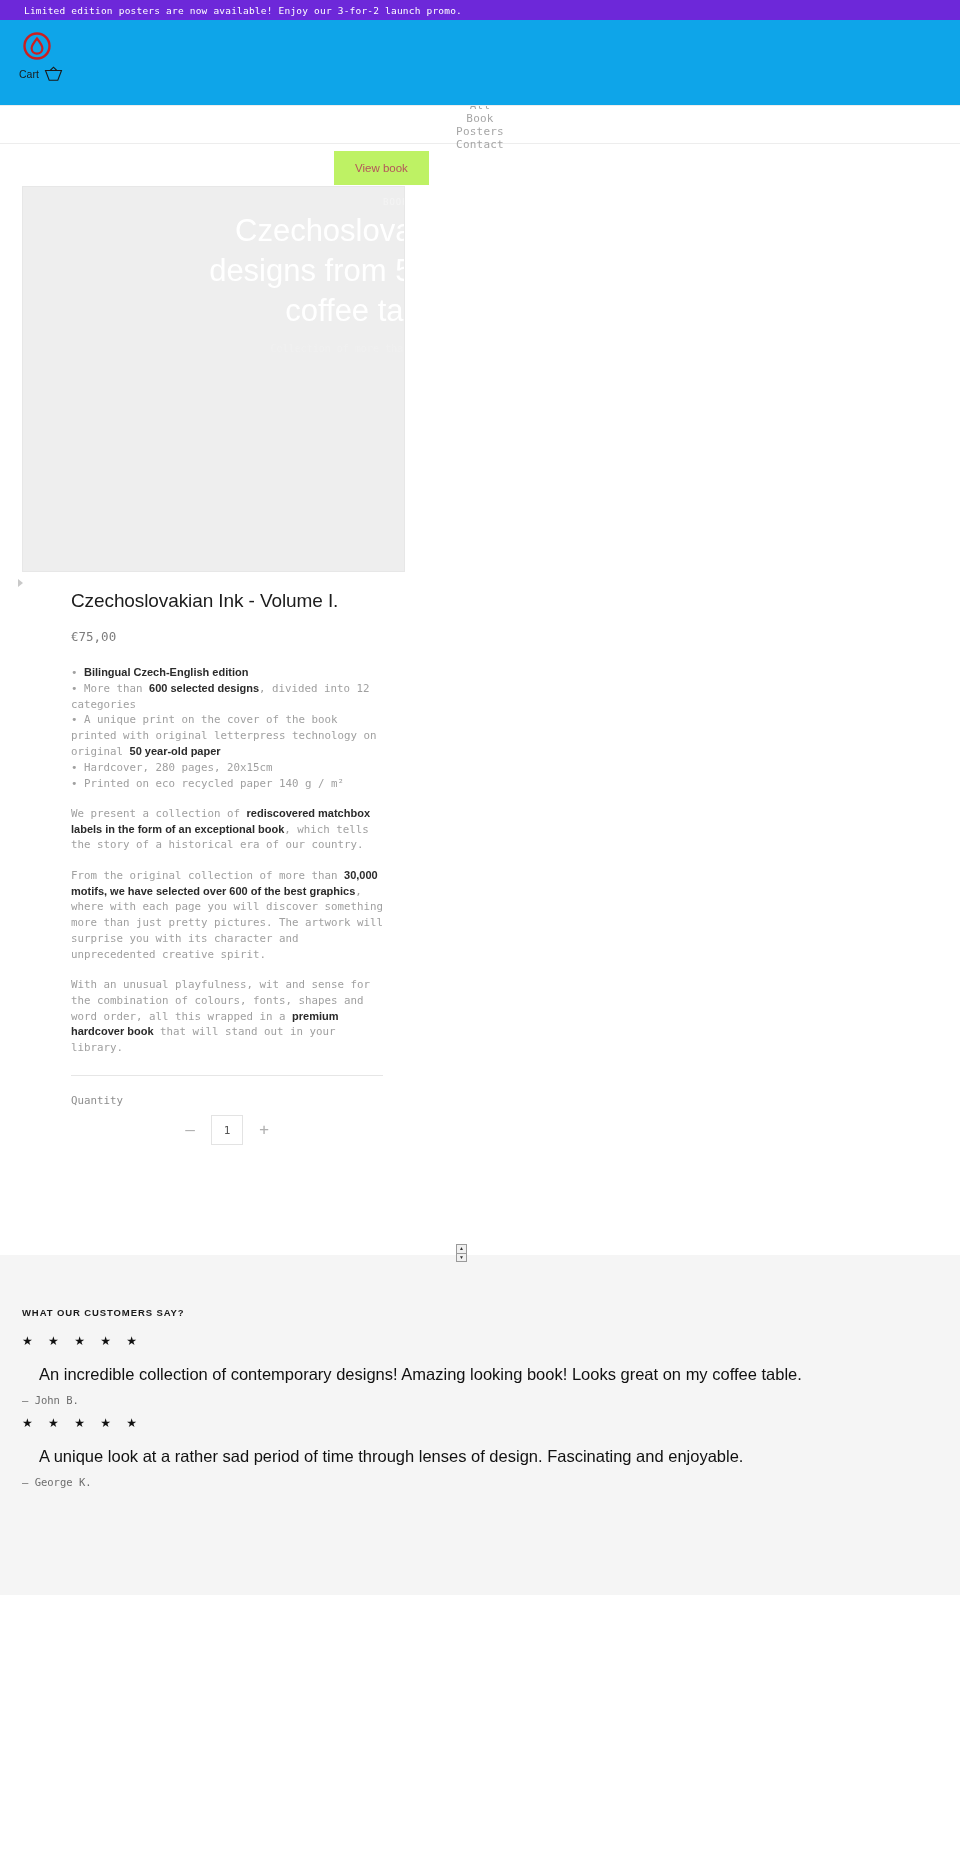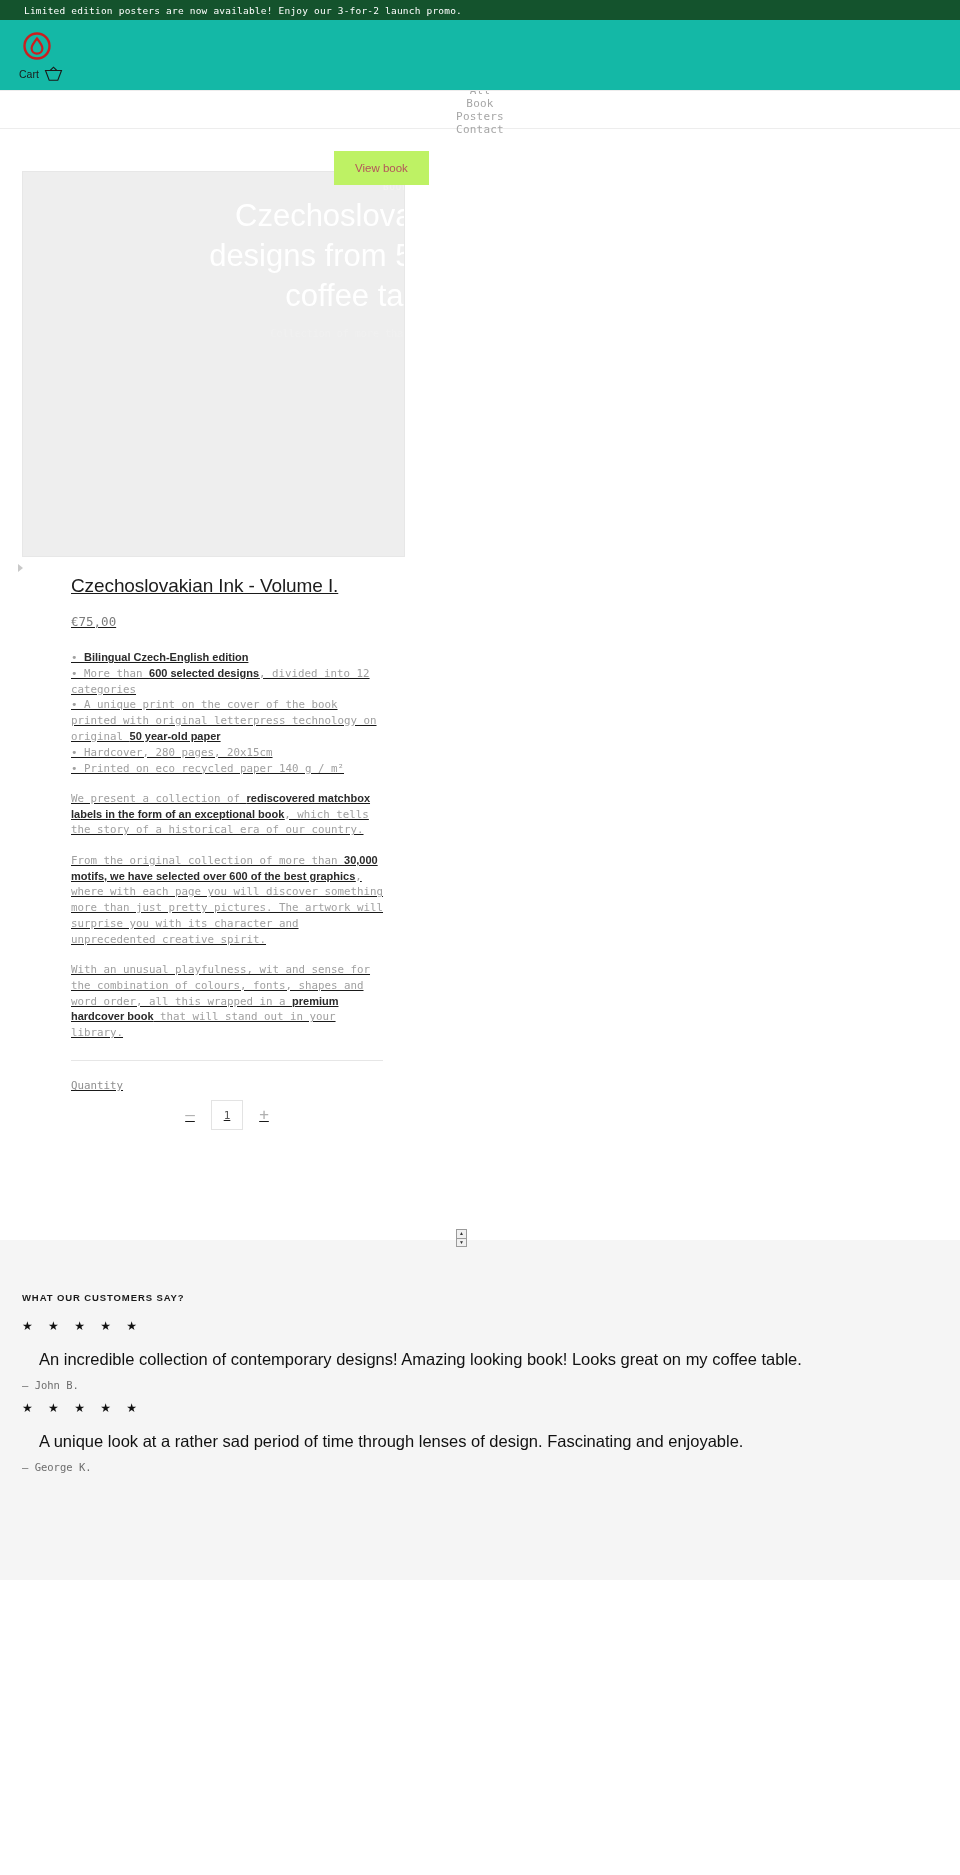--- a/index.html
+++ b/index.html
@@ -8,38 +8,38 @@
     width: 960px;
     min-height: 1875px;
     background: #ffffff;
     font-family: "Liberation Sans", sans-serif;
     color: #1a1a1a;
     -webkit-font-smoothing: antialiased;
   }
 
   
   .announce {
-    background: #14532d;
+    background: #6d28d9;
     color: #ffffff;
     height: 20px;
     display: flex;
     align-items: center;
     padding-left: 24px;
     font-family: "DejaVu Sans Mono", monospace;
     font-size: 9.5px;
     letter-spacing: 0.2px;
     white-space: nowrap;
   }
 
   
   .header {
-    height: 71px;
+    height: 86px;
     border-bottom: 1px solid #ededed;
     position: relative;
-    background: #14b8a6;
+    background: #0ea5e9;
   }
   .logo-wrap {
     position: absolute;
     left: 22px;
     top: 11px;
     width: 30px;
     height: 30px;
   }
   .logo-wrap svg { display: block; }
   .cart-link {
@@ -132,21 +132,20 @@
     padding: 11px 21px;
     cursor: pointer;
     white-space: nowrap;
     z-index: 5;
   }
 
   
   .product {
     position: relative;
     padding: 18px 0 0 0;
-    text-decoration: underline;
   }
   .carousel-arrow {
     position: absolute;
     left: 18px;
     top: 7px;
     width: 0; height: 0;
     border-left: 5px solid #c9c9c9;
     border-top: 4px solid transparent;
     border-bottom: 4px solid transparent;
     cursor: pointer;

